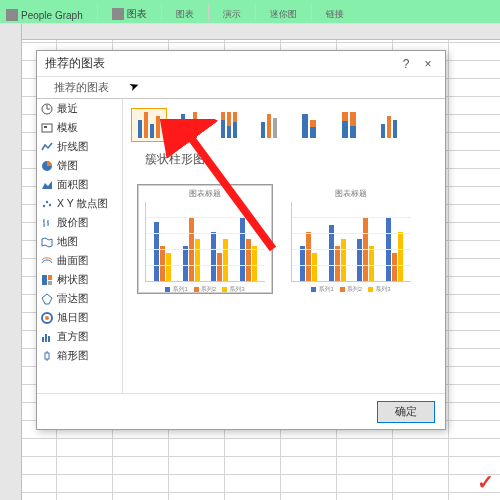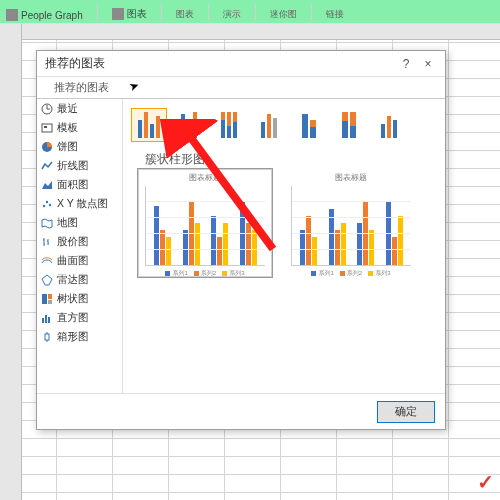--- a/index.html
+++ b/index.html
@@ -34,21 +34,21 @@
   .sicon{width:12px;height:12px;flex:none;display:inline-block;}
   .sicon svg{width:12px;height:12px;display:block;}
   
   .main{flex:1;padding:6px 8px;position:relative;overflow:hidden;}
   .subtype-row{display:flex;gap:4px;align-items:center;height:40px;}
   .subtype{width:36px;height:34px;border:1px solid transparent;display:flex;align-items:flex-end;justify-content:center;gap:2px;padding-bottom:3px;}
   .subtype.sel{border:1px solid #f2a100;background:#fff4df;}
   .bar{width:4px;background:#3a74b7;}
   .bar.o{background:#ed7d31;}
   .bar.g{background:#a5a5a5;}
-  .subtitle{font-size:12px;color:#555;margin:6px 0 0 14px;}
+  .subtitle{font-size:12px;color:#555;margin:6px 0 16px 14px;}
   .previews{display:flex;gap:10px;margin-left:6px;}
   .pv{border:1px solid transparent;padding:3px;width:136px;height:110px;background:#fff;position:relative;}
   .pv.sel{border:1px solid #9a9a9a;box-shadow:0 0 0 1px #d0d0d0 inset;}
   .pvtitle{font-size:8px;text-align:center;color:#777;margin-bottom:3px;}
   .pvplot{height:80px;border-left:1px solid #ccc;border-bottom:1px solid #ccc;margin:0 4px;display:flex;align-items:flex-end;justify-content:space-around;padding:0 2px;position:relative;}
   .pvplot::before{content:"";position:absolute;left:0;right:0;top:0;bottom:0;background:repeating-linear-gradient(to top,transparent 0,transparent 15px,#eee 15px,#eee 16px);pointer-events:none;}
   .grp{display:flex;gap:1px;align-items:flex-end;}
   .pbar{width:5px;}
   .c1{background:#4472c4;} .c2{background:#ed7d31;} .c3{background:#ffc000;}
   .pvlegend{display:flex;justify-content:center;gap:6px;font-size:6px;color:#888;margin-top:3px;}
@@ -126,33 +126,33 @@
               <svg viewBox="0 0 12 12">
                 <rect x="1" y="2" width="10" height="8" fill="none" stroke="#555"></rect>
                 <rect x="3" y="4" width="3" height="2" fill="#555"></rect>
               </svg>
             </span>
             <span>模板</span>
           </div>
           <div class="sbitem">
             <span class="sicon">
               <svg viewBox="0 0 12 12">
+                <polyline points="1,9 4,4 7,7 11,2" fill="none" stroke="#3a74b7" stroke-width="1.5"></polyline>
+              </svg>
+            </span>
+            <span>折线图</span>
+          </div>
+          <div class="sbitem">
+            <span class="sicon">
+              <svg viewBox="0 0 12 12">
                 <circle cx="6" cy="6" r="5" fill="#3a74b7"></circle>
                 <path d="M6 6L6 1A5 5 0 0111 6z" fill="#ed7d31"></path>
               </svg>
             </span>
             <span>饼图</span>
-          </div>
-          <div class="sbitem">
-            <span class="sicon">
-              <svg viewBox="0 0 12 12">
-                <polyline points="1,9 4,4 7,7 11,2" fill="none" stroke="#3a74b7" stroke-width="1.5"></polyline>
-              </svg>
-            </span>
-            <span>折线图</span>
           </div>
           <div class="sbitem">
             <span class="sicon">
               <svg viewBox="0 0 12 12">
                 <path d="M1 10L4 4 7 7 11 2 11 10z" fill="#3a74b7"></path>
               </svg>
             </span>
             <span>面积图</span>
           </div>
           <div class="sbitem">
@@ -161,59 +161,68 @@
                 <circle cx="3" cy="8" r="1.2" fill="#3a74b7"></circle>
                 <circle cx="6" cy="4" r="1.2" fill="#3a74b7"></circle>
                 <circle cx="9" cy="7" r="1.2" fill="#3a74b7"></circle>
               </svg>
             </span>
             <span>X Y 散点图</span>
           </div>
           <div class="sbitem">
             <span class="sicon">
               <svg viewBox="0 0 12 12">
+                <path d="M3 2v8M3 4h-1M3 8h1M7 3v6M7 5h-1M7 7h1" stroke="#3a74b7"></path>
+              </svg>
+            </span>
+            <span>股价图</span>
+          </div>
+          <div class="sbitem">
+            <span class="sicon">
+              <svg viewBox="0 0 12 12">
                 <path d="M1 3l3-1 4 2 3-1v7l-3 1-4-2-3 1z" fill="none" stroke="#3a74b7"></path>
               </svg>
             </span>
             <span>地图</span>
-          </div>
-          <div class="sbitem">
-            <span class="sicon">
-              <svg viewBox="0 0 12 12">
-                <path d="M3 2v8M3 4h-1M3 8h1M7 3v6M7 5h-1M7 7h1" stroke="#3a74b7"></path>
-              </svg>
-            </span>
-            <span>股价图</span>
           </div>
           <div class="sbitem">
             <span class="sicon">
               <svg viewBox="0 0 12 12">
                 <path d="M1 8c2-4 8-4 10 0" fill="none" stroke="#3a74b7"></path>
                 <path d="M1 5c2-3 8-3 10 0" fill="none" stroke="#ed7d31"></path>
               </svg>
             </span>
             <span>曲面图</span>
-          </div>
-          <div class="sbitem">
-            <span class="sicon">
-              <svg viewBox="0 0 12 12">
-                <polygon points="6,1 11,5 8,11 4,11 1,5" fill="none" stroke="#3a74b7"></polygon>
-              </svg>
-            </span>
-            <span>雷达图</span>
           </div>
           <div class="sbitem">
             <span class="sicon">
               <svg viewBox="0 0 12 12">
                 <rect x="1" y="1" width="5" height="10" fill="#3a74b7"></rect>
                 <rect x="7" y="1" width="4" height="5" fill="#ed7d31"></rect>
                 <rect x="7" y="7" width="4" height="4" fill="#a5a5a5"></rect>
               </svg>
             </span>
             <span>树状图</span>
+          </div>
+          <div class="sbitem">
+            <span class="sicon">
+              <svg viewBox="0 0 12 12">
+                <polygon points="6,1 11,5 8,11 4,11 1,5" fill="none" stroke="#3a74b7"></polygon>
+              </svg>
+            </span>
+            <span>雷达图</span>
+          </div>
+          <div class="sbitem">
+            <span class="sicon">
+              <svg viewBox="0 0 12 12">
+                <circle cx="6" cy="6" r="5" fill="none" stroke="#3a74b7" stroke-width="2"></circle>
+                <circle cx="6" cy="6" r="2" fill="#ed7d31"></circle>
+              </svg>
+            </span>
+            <span>旭日图</span>
           </div>
           <div class="sbitem">
             <span class="sicon">
               <svg viewBox="0 0 12 12">
                 <rect x="1" y="6" width="2" height="5" fill="#3a74b7"></rect>
                 <rect x="4" y="3" width="2" height="8" fill="#3a74b7"></rect>
                 <rect x="7" y="5" width="2" height="6" fill="#3a74b7"></rect>
               </svg>
             </span>
             <span>直方图</span>

